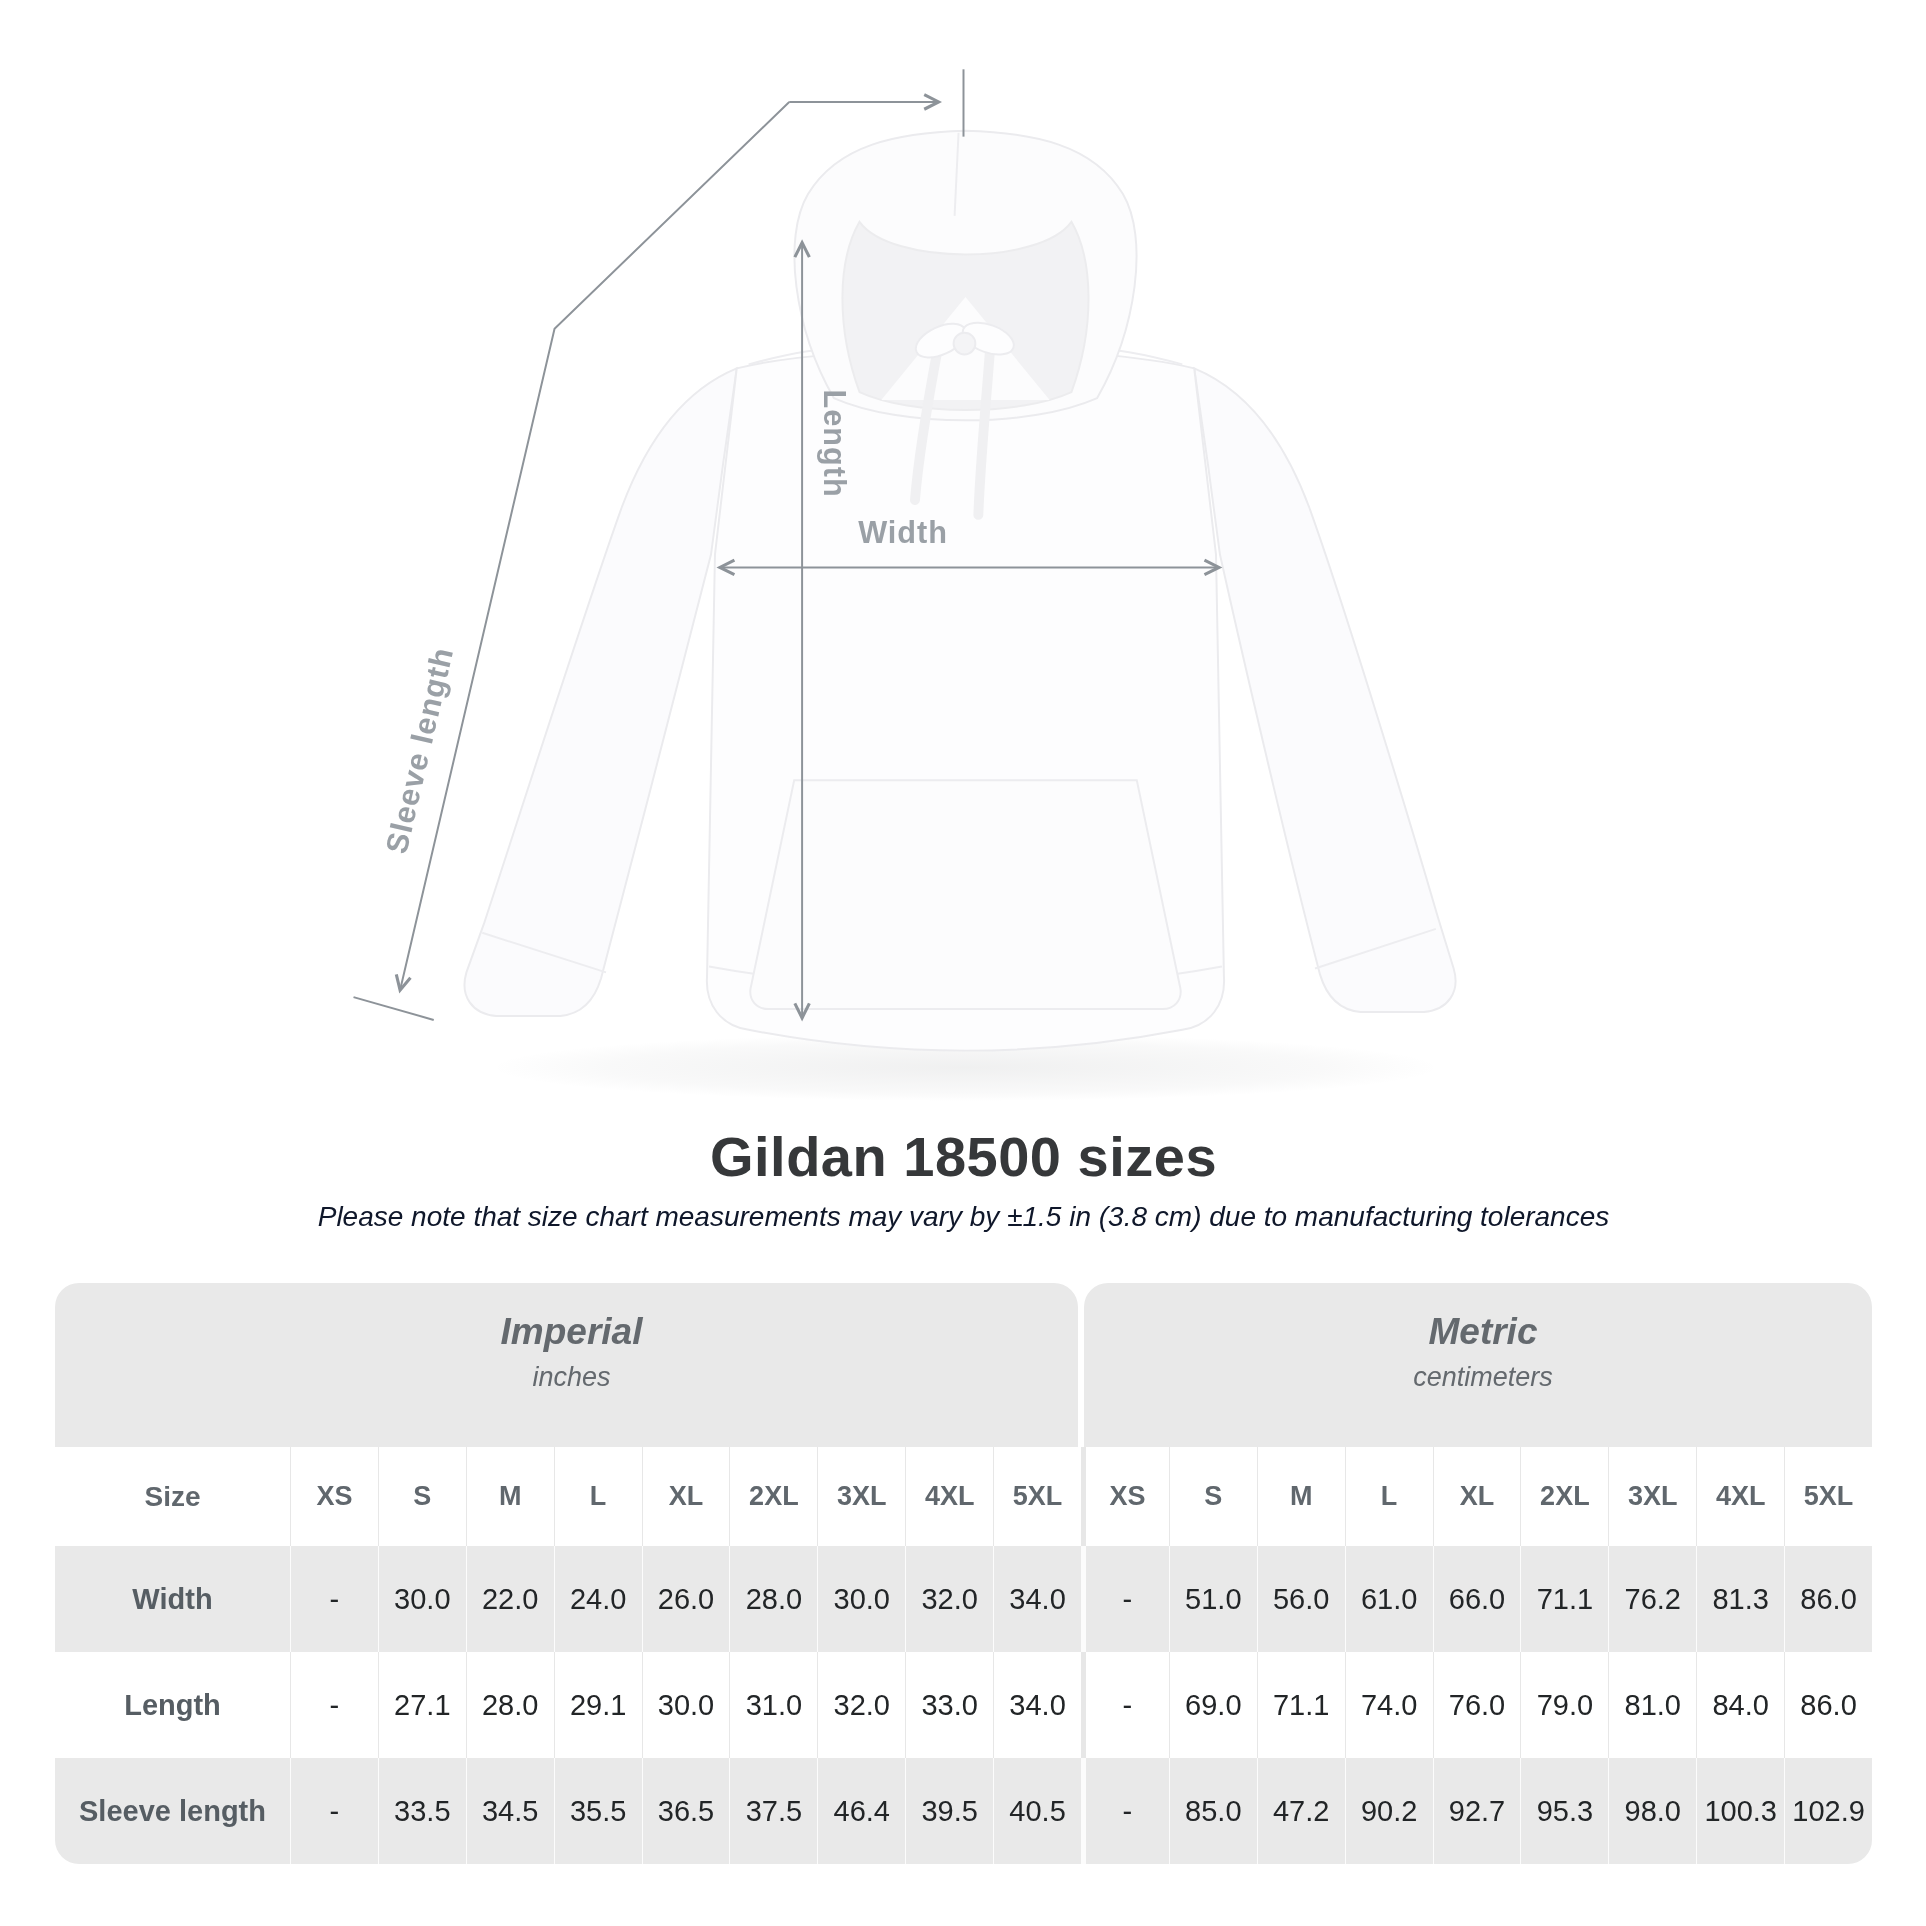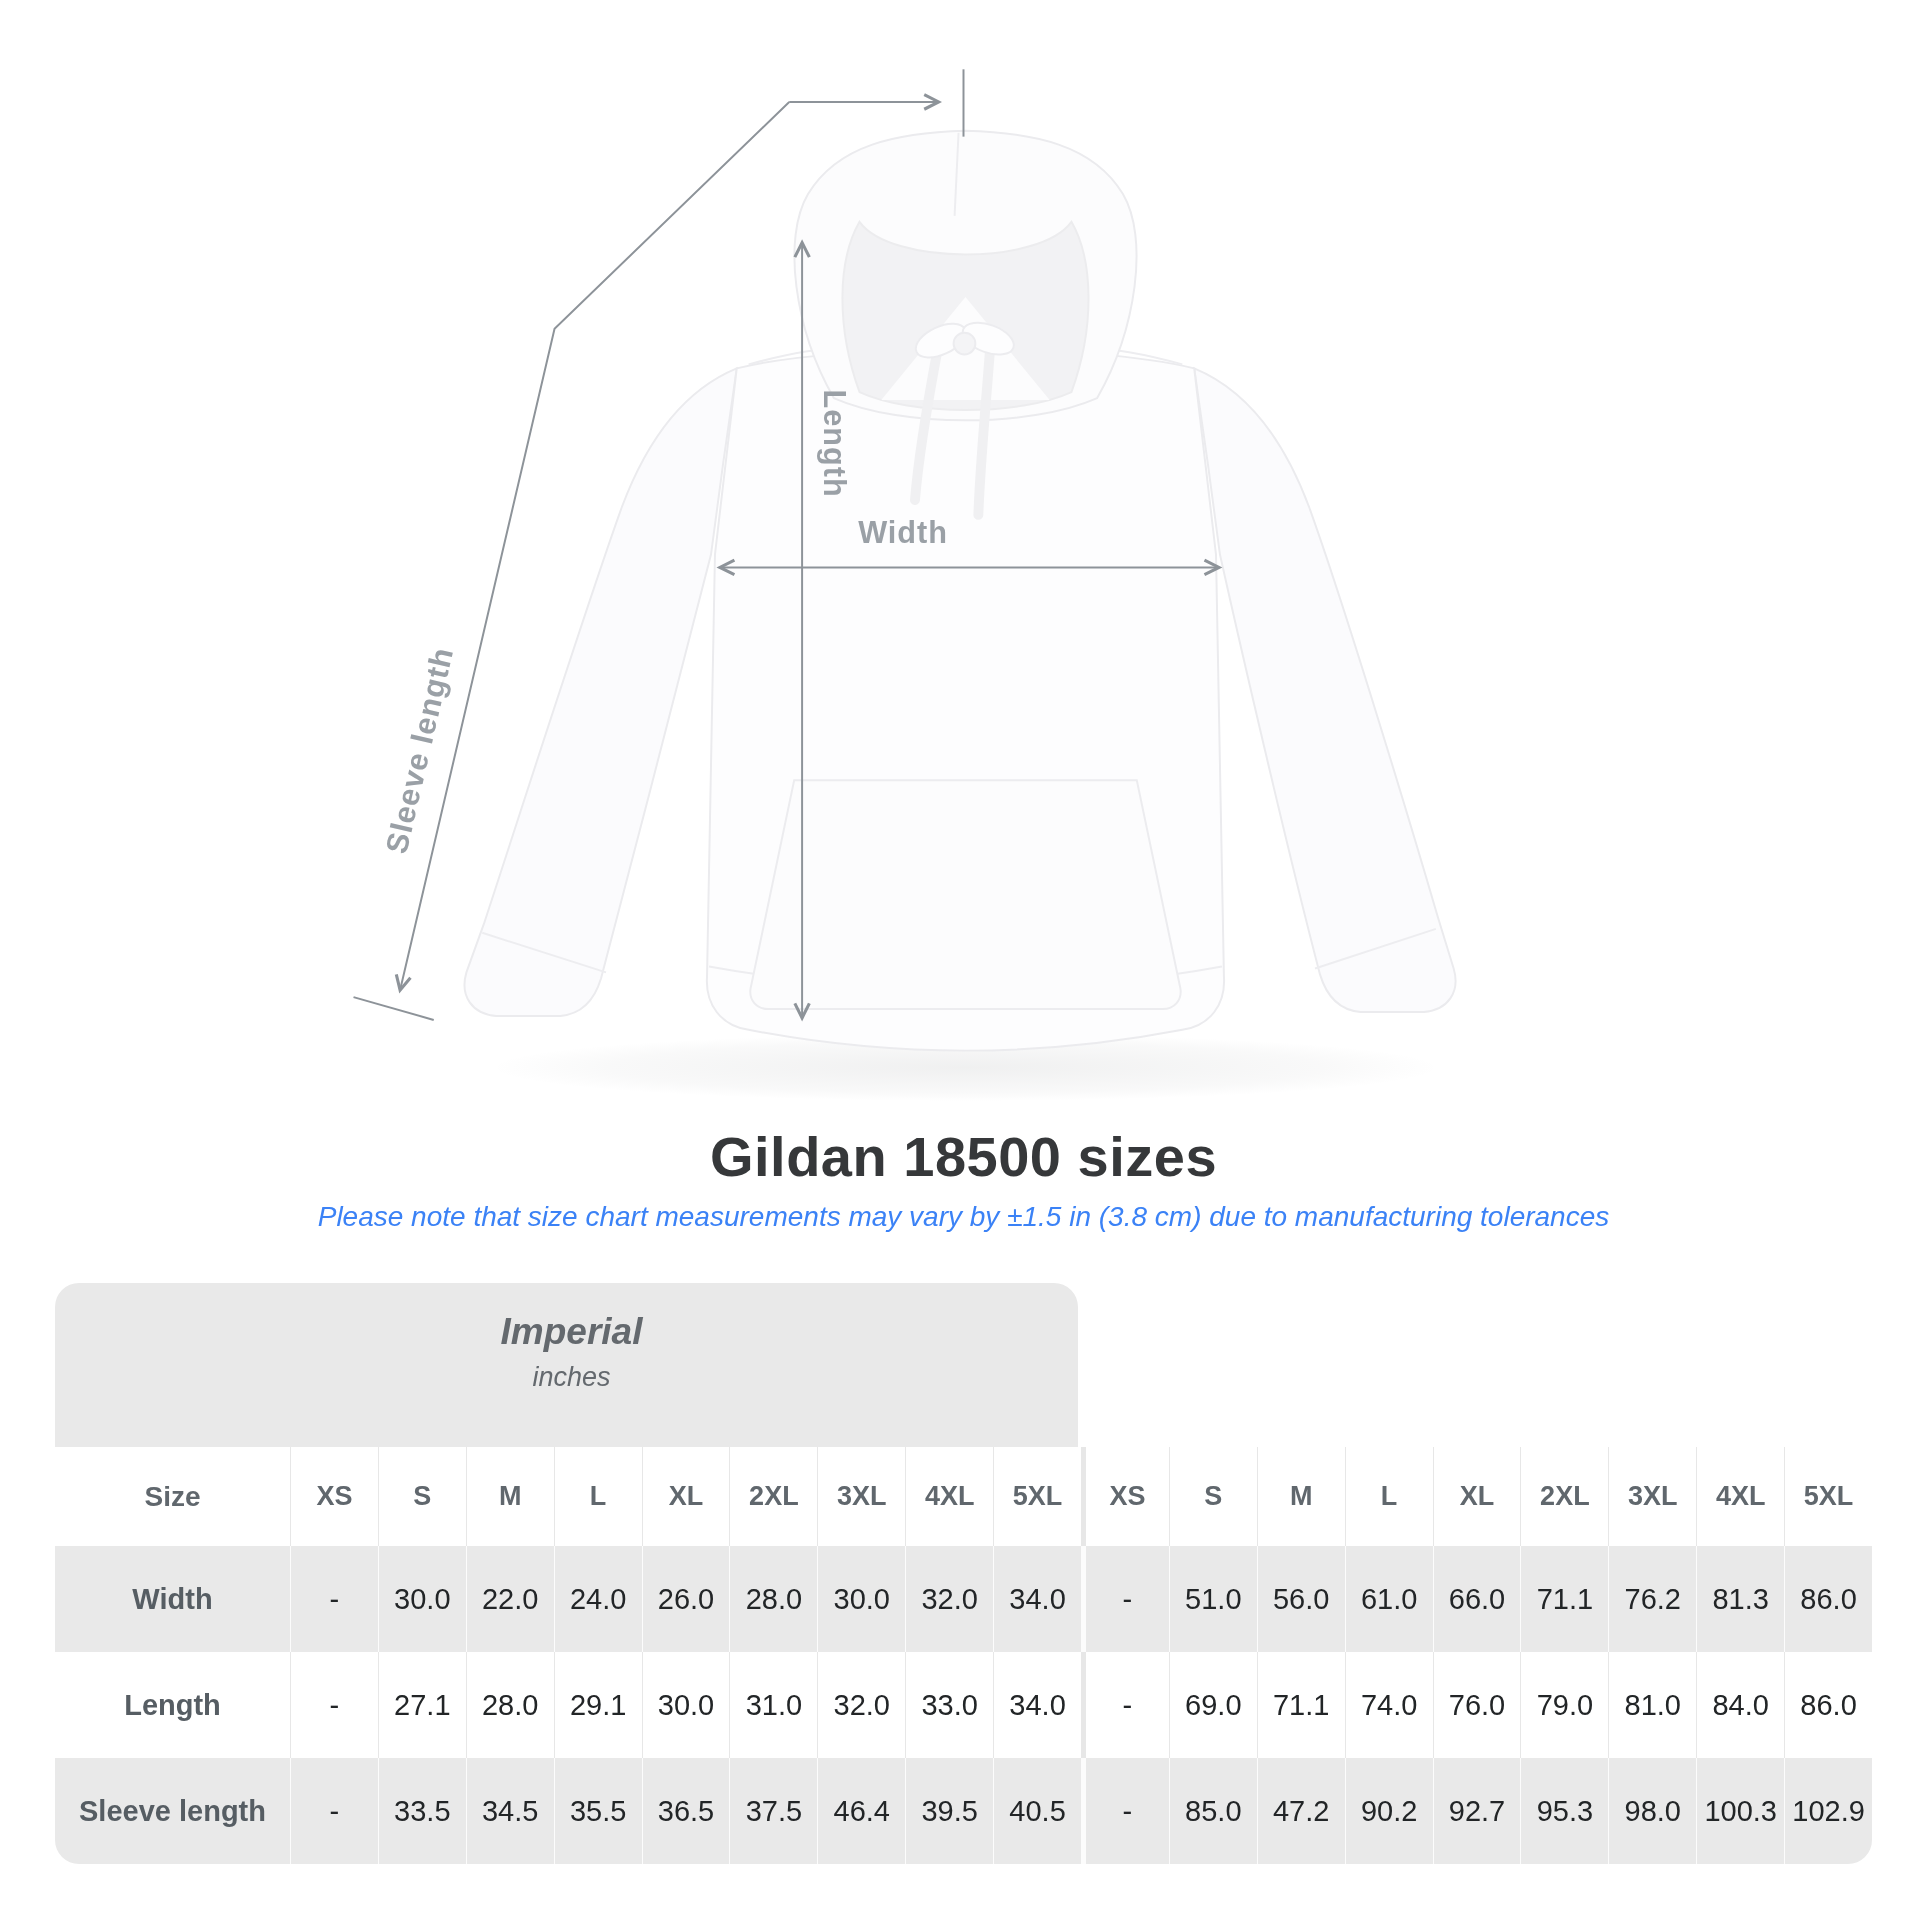--- a/index.html
+++ b/index.html
@@ -14,21 +14,21 @@
   .meas-label{
     font-family:"Liberation Sans","DejaVu Sans",sans-serif;
     font-size:31px;font-weight:bold;fill:#9aa0a6;letter-spacing:1px;
   }
   .title{
     margin:10px 0 0 0;text-align:center;
     font-size:56px;font-weight:bold;color:#36383a;letter-spacing:0.5px;
   }
   .subtitle{
     margin:12px 0 0 0;text-align:center;
-    font-size:28px;font-style:italic;color:#3b82f6;
+    font-size:28px;font-style:italic;color:#0f172a;
   }
   .size-table{width:1817px;margin:50px auto 0 auto;}
   
   .unit-row{display:flex;height:164px;}
   .unit-block{
     background:#e9e9e9;border-radius:24px 24px 0 0;
     display:flex;flex-direction:column;align-items:center;justify-content:flex-start;
     padding-top:28px;box-sizing:border-box;padding-left:10px;
   }
   .unit-imperial{width:1023px;margin-right:6px;}
@@ -117,20 +117,24 @@
 
   <h1 class="title">Gildan 18500 sizes</h1>
   <p class="subtitle">Please note that size chart measurements may vary by ±1.5 in (3.8 cm) due to manufacturing tolerances</p>
 
   <div class="size-table">
 
     <div class="unit-row">
       <div class="unit-block unit-imperial">
         <div class="unit-name">Imperial</div>
         <div class="unit-sub">inches</div>
+      </div>
+      <div class="unit-block unit-metric">
+        <div class="unit-name">Metric</div>
+        <div class="unit-sub">centimeters</div>
       </div>
     </div>
 
     <div class="row head" id="row-sizes">
       <div class="cell size-name">Size</div>
 
     <div class="cell size-h">XS</div>
         <div class="cell size-h">S</div>
         <div class="cell size-h">M</div>
         <div class="cell size-h">L</div>

